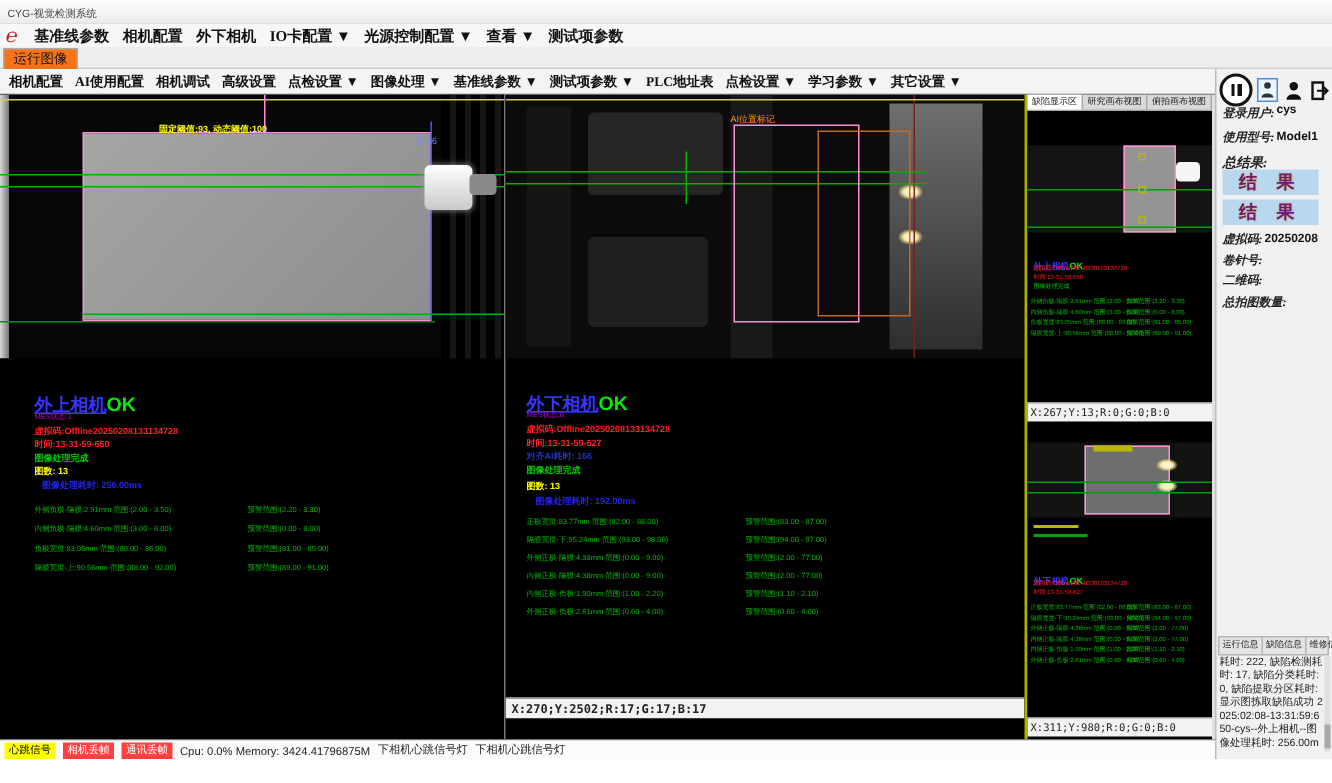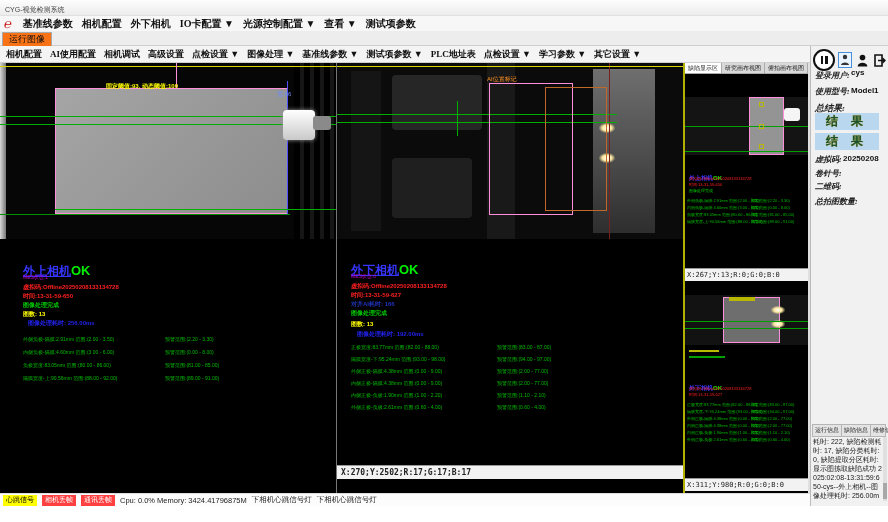--- a/index.html
+++ b/index.html
@@ -108,21 +108,21 @@
     background:#fff; display:flex; align-items:center; justify-content:center; gap:2px;
   }
   .pause-btn i { display:block; width:2.5px; height:8px; background:#111; }
   .mini-icon { width:14px; height:16px; display:flex; align-items:center; justify-content:center; }
   .mini-icon.sel { border:1px solid #4a90d9; background:#eaf4ff; }
   .rp-label { position:absolute; font: italic bold 8px "Liberation Serif", serif; color:#222; white-space:nowrap; }
   .rp-value { position:absolute; font: bold 8px "Liberation Sans", sans-serif; color:#111; white-space:nowrap; }
   .result-box {
     position:absolute; left:4px; width:64px; height:17px; background:#b9d7ee;
     display:flex; align-items:center; justify-content:center;
-    font: bold 12px "Liberation Serif", serif; color:#14532d; letter-spacing:5px;
+    font: bold 12px "Liberation Serif", serif; color:#701a75; letter-spacing:5px;
     text-shadow: 0 0 1px #c89000;
   }
   .rp-tabs { position:absolute; left:1px; top:378px; width:74px; display:flex; background:#e4e4e4; border:1px solid #b5b5b5; }
   .rp-tab { font-size:6px; line-height:9px; padding:1px 2px; border-right:1px solid #b5b5b5; color:#222; white-space:nowrap; }
   .rp-log {
     position:absolute; left:2px; top:391px; width:69px; height:64px;
     font-size:7px; line-height:9px; color:#222; overflow:hidden; word-break:break-all;
   }
   .rp-scroll { position:absolute; right:1px; top:391px; width:4px; height:64px; background:#e0e0e0; }
   .rp-scroll-thumb { position:absolute; left:0; bottom:2px; width:4px; height:16px; background:#a8a8a8; }

